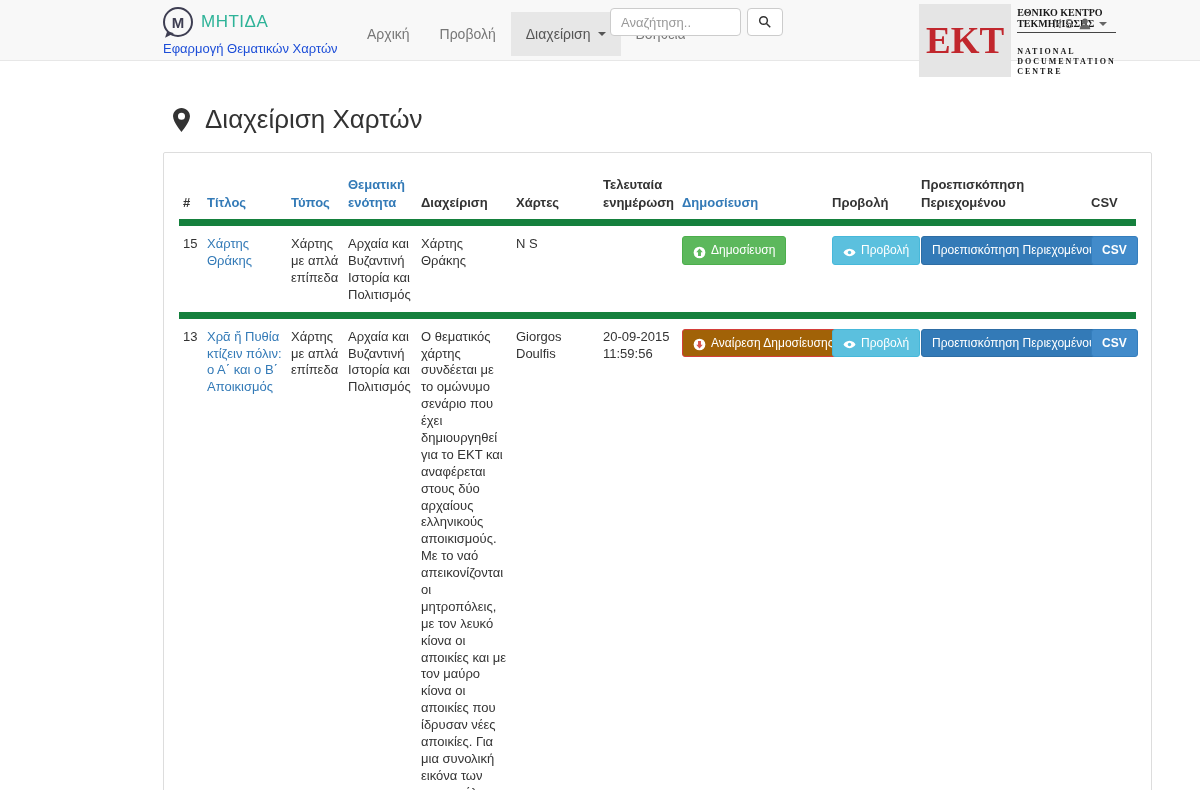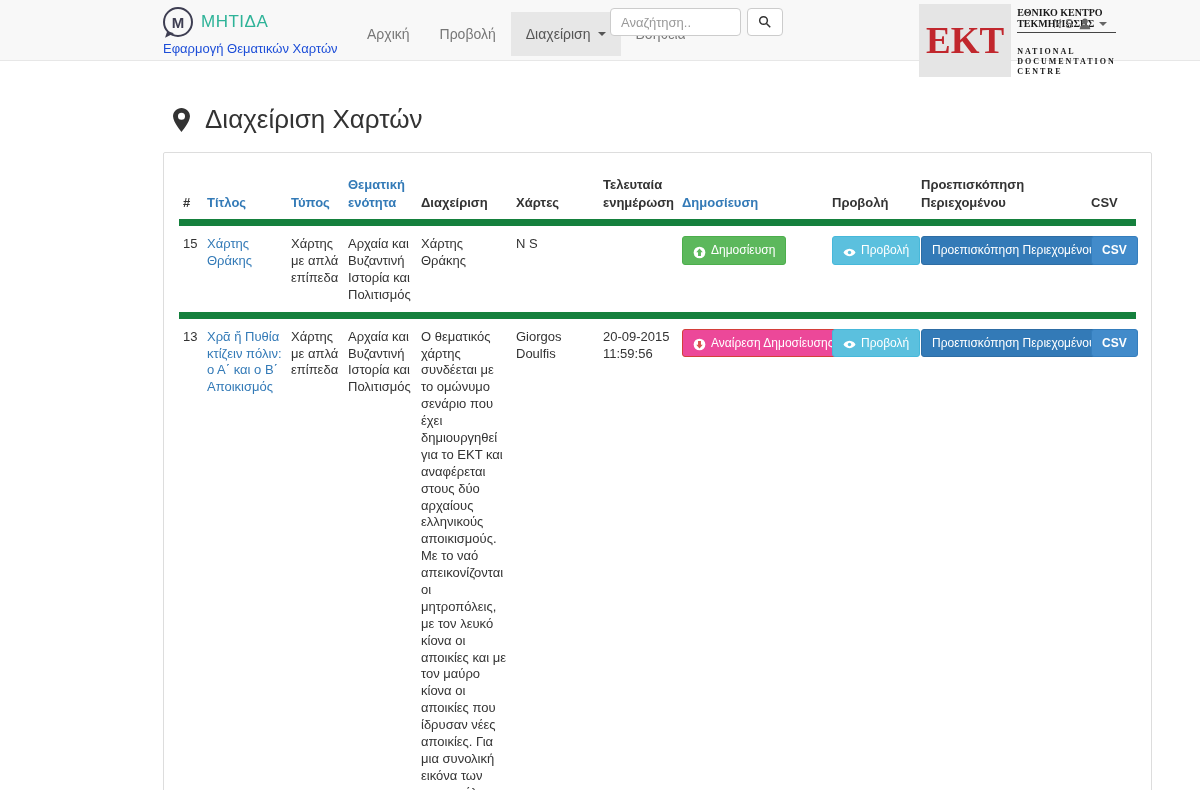--- a/index.html
+++ b/index.html
@@ -93,21 +93,21 @@
 
   
   .btn {
     display:inline-flex; align-items:flex-end; gap:5px;
     border-radius:3px; font-size:12px; line-height:1.4; padding:5px 10px;
     color:#fff; border:1px solid transparent; cursor:pointer;
     font-family:inherit; white-space:nowrap;
   }
   .btn svg { flex:0 0 auto; }
   .btn-success { background:#5cb85c; border-color:#4cae4c; }
-  .btn-danger  { background:#ec4899; border-color:#d43f3a; }
+  .btn-danger  { background:#a16207; border-color:#d43f3a; }
   .btn-info    { background:#5bc0de; border-color:#46b8da; }
   .btn-primary { background:#337ab7; border-color:#2e6da4; }
   .btn-csv     { background:#428bca; border-color:#357ebd; font-weight:bold; }
   .btn-success .arrow-fill { fill:#5cb85c; }
   .btn-danger  .arrow-fill { fill:#d9534f; }
   .btn-info    .eye-pupil  { fill:#5bc0de; }
 </style>
 </head>
 <body>
 

